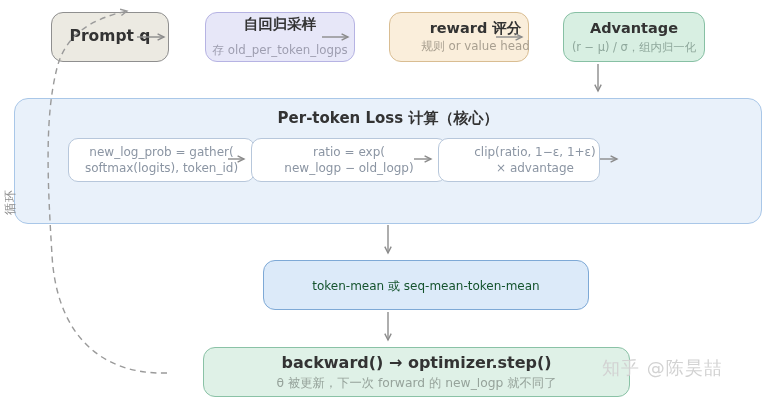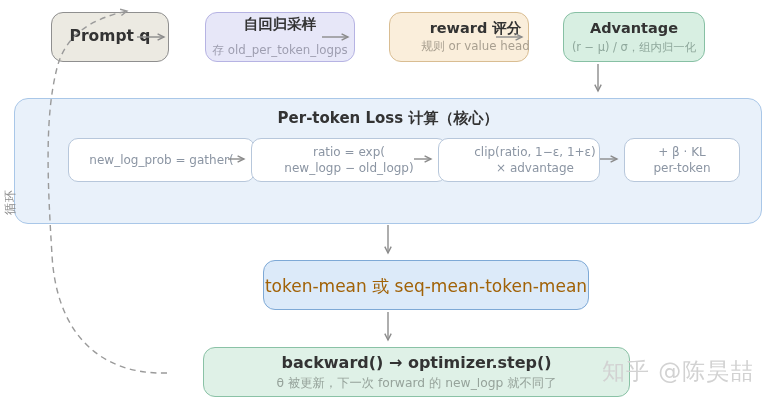--- a/index.html
+++ b/index.html
@@ -51,35 +51,35 @@
     font-size:12px;line-height:1.35;color:var(--code-text,#8b95a3);text-align:center;white-space:nowrap;
   }
   .step1{left:26px;width:187px;margin-left:27px;}
   .step2{left:236px;width:196px;}
   .step3{left:423px;width:162px;padding-left:32px;}
   .step4{left:609px;width:116px;}
 
   .agg{left:228px;top:260px;width:326px;height:50px;border-radius:12px;
     background:var(--agg-fill,#dceaf9);border:1.4px solid var(--agg-border,#7ea9d6);}
   .agg .title{font-size:16px;}
-  .agg .sub{color:#a16207;font-size:17px;}
+  .agg .sub{color:#14532d;font-size:12px;}
 
   .backward{left:168px;top:347px;width:427px;height:50px;border-radius:12px;
     background:var(--backward-fill,#dff1e7);border:1.4px solid var(--backward-border,#8ac2a6);}
   .backward .title{font-size:16px;}
   .backward .sub{color:#96a39b;font-size:12.3px;}
 
   .loop-label{
     position:absolute;left:-8px;top:195px;width:34px;height:14px;z-index:3;
     transform:rotate(-90deg);transform-origin:center center;
     font-size:12px;color:#8a8a8a;text-align:center;letter-spacing:1px;white-space:nowrap;
   }
   .watermark{
     position:absolute;left:602px;top:356px;z-index:6;
-    font-size:23px;color:var(--watermark-text,#d2d2d2);white-space:nowrap;letter-spacing:1px;
+    font-size:18px;color:var(--watermark-text,#d2d2d2);white-space:nowrap;letter-spacing:1px;
   }
 </style>
 </head>
 <body>
 
 <div class="canvas">
 
   <svg class="overlay" viewBox="0 0 776 406">
     <defs>
       <marker id="ah" markerWidth="10" markerHeight="10" refX="7.2" refY="4" orient="auto" markerUnits="userSpaceOnUse">
@@ -117,32 +117,29 @@
 
   <div class="node advantage">
     <span class="title">Advantage</span>
     <span class="sub">(r − μ) / σ，组内归一化</span>
   </div>
 
   <div class="loss-container">
     <div class="loss-title">Per-token Loss 计算（核心）</div>
     <div class="step step1">
       <span>new_log_prob = gather(</span>
+      <span>softmax(logits), token_id)</span>
     </div>
     <div class="step step2">
       <span>ratio = exp(</span>
       <span>new_logp − old_logp)</span>
     </div>
     <div class="step step3">
       <span>clip(ratio, 1−ε, 1+ε)</span>
       <span>× advantage</span>
-    </div>
-    <div class="step step4">
-      <span>+ β · KL</span>
-      <span>per-token</span>
     </div>
   </div>
 
   <div class="node agg">
     <span class="sub">token-mean 或 seq-mean-token-mean</span>
   </div>
 
   <div class="node backward">
     <span class="title">backward() → optimizer.step()</span>
     <span class="sub">θ 被更新，下一次 forward 的 new_logp 就不同了</span>

